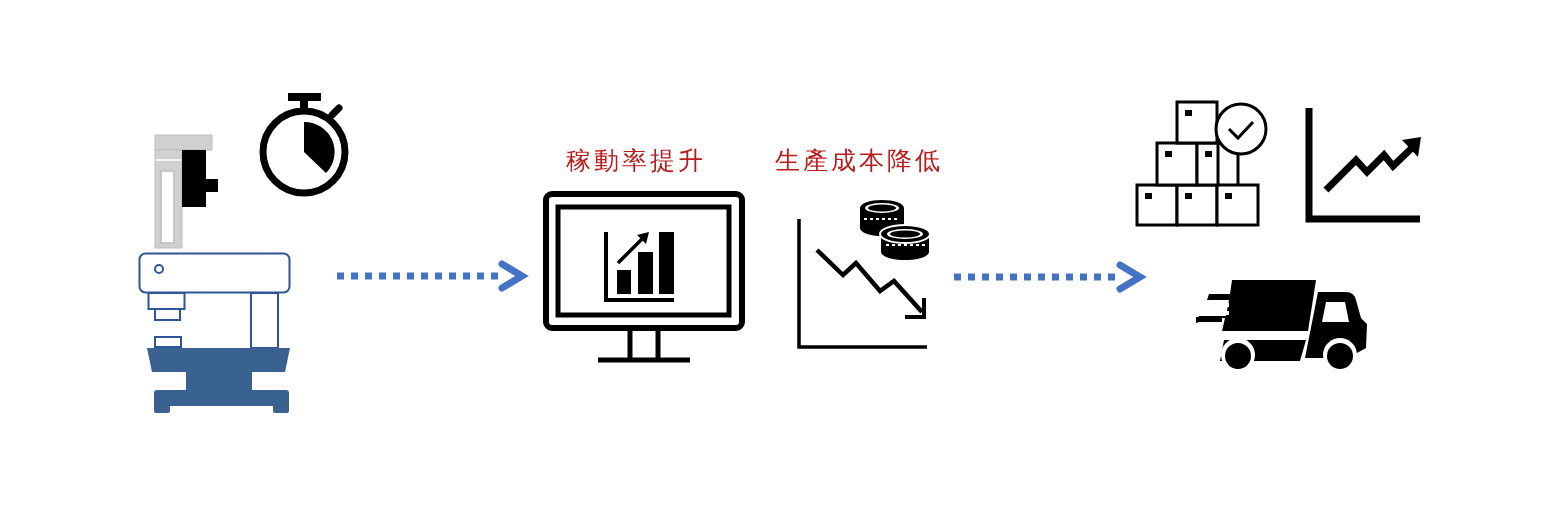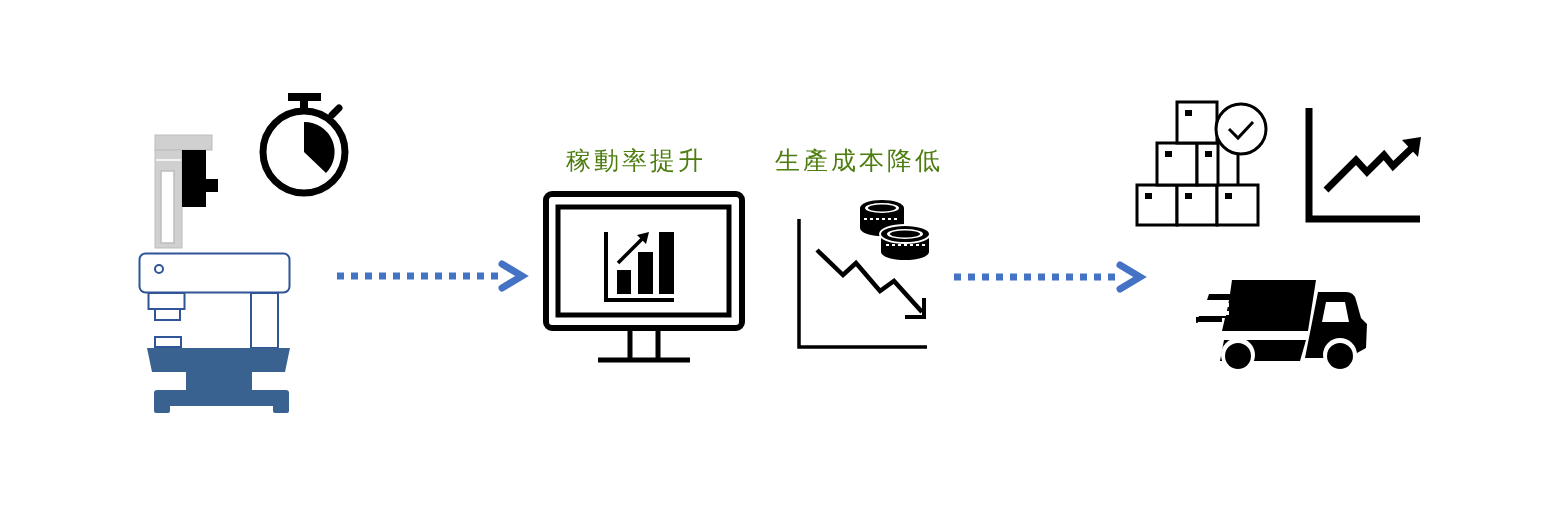--- a/index.html
+++ b/index.html
@@ -1,18 +1,18 @@
 <!DOCTYPE html>
 <html><head>
 <meta charset="utf-8">
 <style>
   html, body { margin: 0; padding: 0; background: #ffffff; }
   body { width: 1562px; height: 522px; position: relative; overflow: hidden;
          font-family: "DejaVu Sans", sans-serif; }
-  .label { position: absolute; font-size: 25px; color: #4d7c0f; letter-spacing: 3px;
+  .label { position: absolute; font-size: 25px; color: #b91c1c; letter-spacing: 3px;
            white-space: nowrap; font-family: Liberation Mono, monospace; }
   svg { position: absolute; left: 0; top: 0; }
 </style>
 </head>
 <body>
 
 <svg width="1562" height="522" viewBox="0 0 1562 522">
 
   <g>
 

